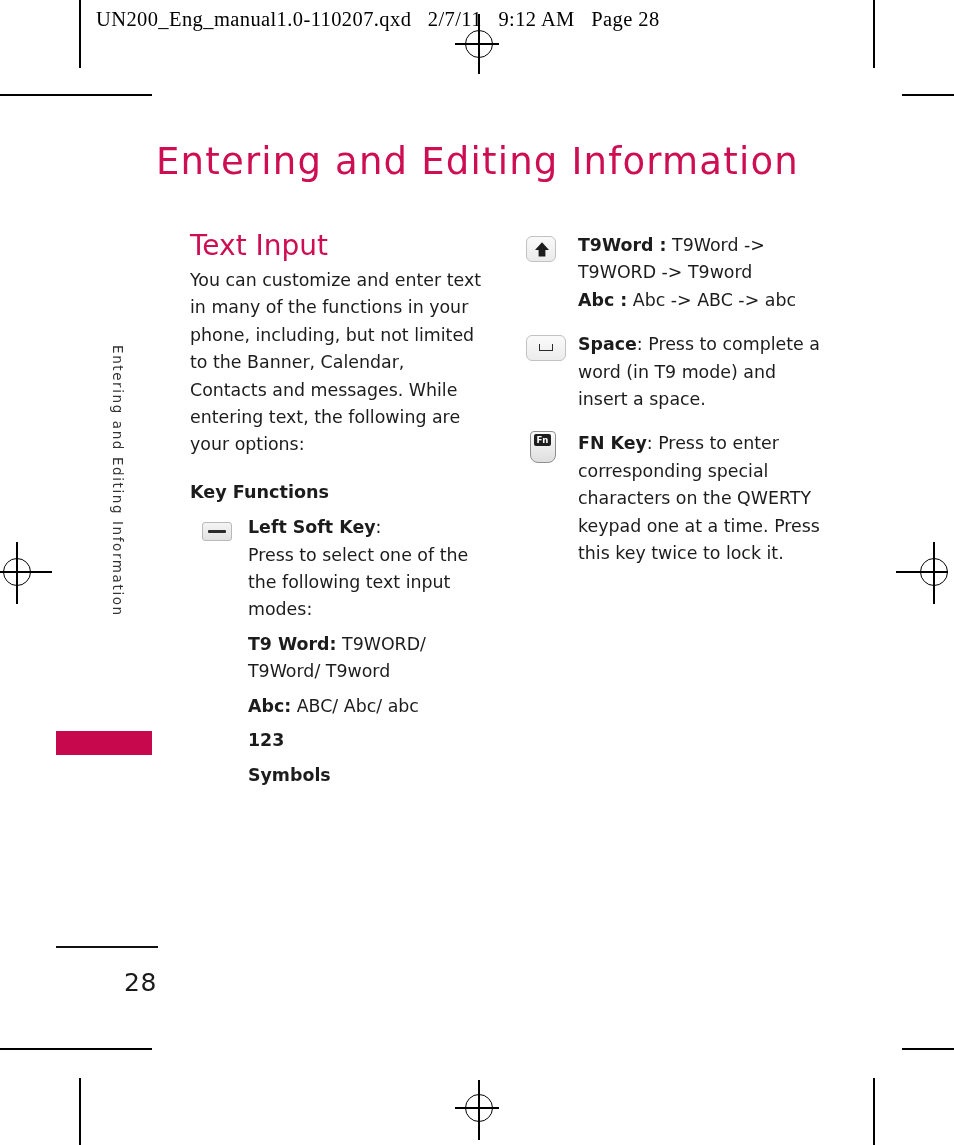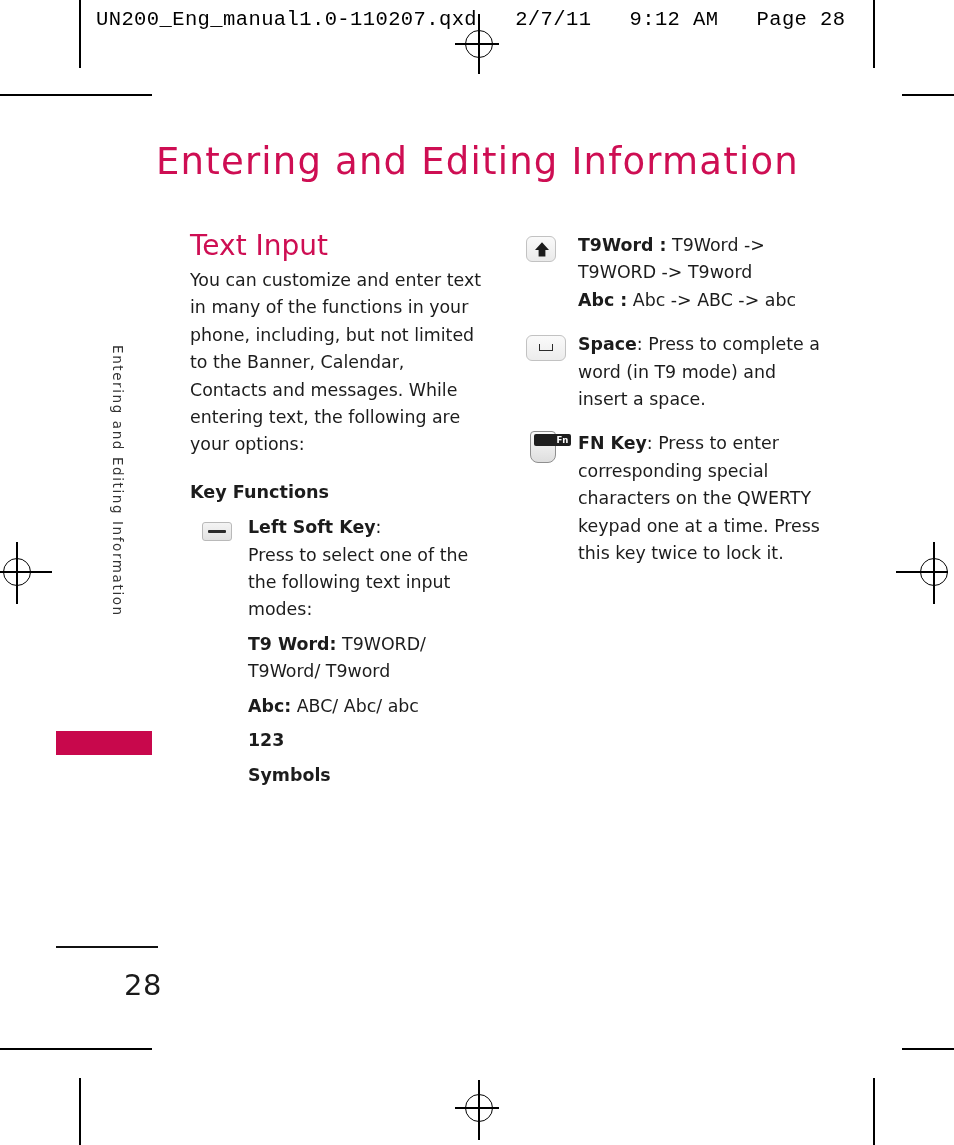--- a/index.html
+++ b/index.html
@@ -40,21 +40,21 @@
     position: absolute;
     background: #000;
     height: 1.2px;
   }
 
   
   .file-header {
     position: absolute;
     left: 96px;
     top: 8px;
-    font-family: Liberation Mono, monospace;
+    font-family: Liberation Serif, serif;
     font-size: 20.5px;
     letter-spacing: 0.4px;
     color: #000000;
     white-space: pre;
     z-index: 3;
   }
 
   
   .side-tab {
     position: absolute;
@@ -87,21 +87,21 @@
     top: 946px;
     width: 102px;
     height: 1.6px;
     background: #111;
   }
   .page-number {
     position: absolute;
     left: 124px;
     top: 968px;
     font-family: "DejaVu Sans", sans-serif;
-    font-size: 29px;
+    font-size: 25px;
     color: #1a1a1a;
     letter-spacing: 0.5px;
   }
 
   
   .chapter-title {
     position: absolute;
     left: 156px;
     top: 140px;
     width: 700px;
@@ -255,21 +255,20 @@
     width: 17px;
     height: 12px;
     background: #1e1e1e;
     border-radius: 2px;
     color: #ffffff;
     font-family: "DejaVu Sans", sans-serif;
     font-size: 8.5px;
     line-height: 12px;
     text-align: center;
     font-weight: bold;
-    padding-left: 20px;
   }
 </style>
 </head>
 <body>
 
 <div class="crop-line" style="left:0px; top:94px; width:152px; height:1.6px;"></div>
 <div class="crop-line" style="left:79px; top:0px; width:1.6px; height:68px;"></div>
 <div class="crop-line" style="left:902px; top:94px; width:52px; height:1.6px;"></div>
 <div class="crop-line" style="left:873px; top:0px; width:1.6px; height:68px;"></div>
 <div class="crop-line" style="left:0px; top:1048px; width:152px; height:1.6px;"></div>

